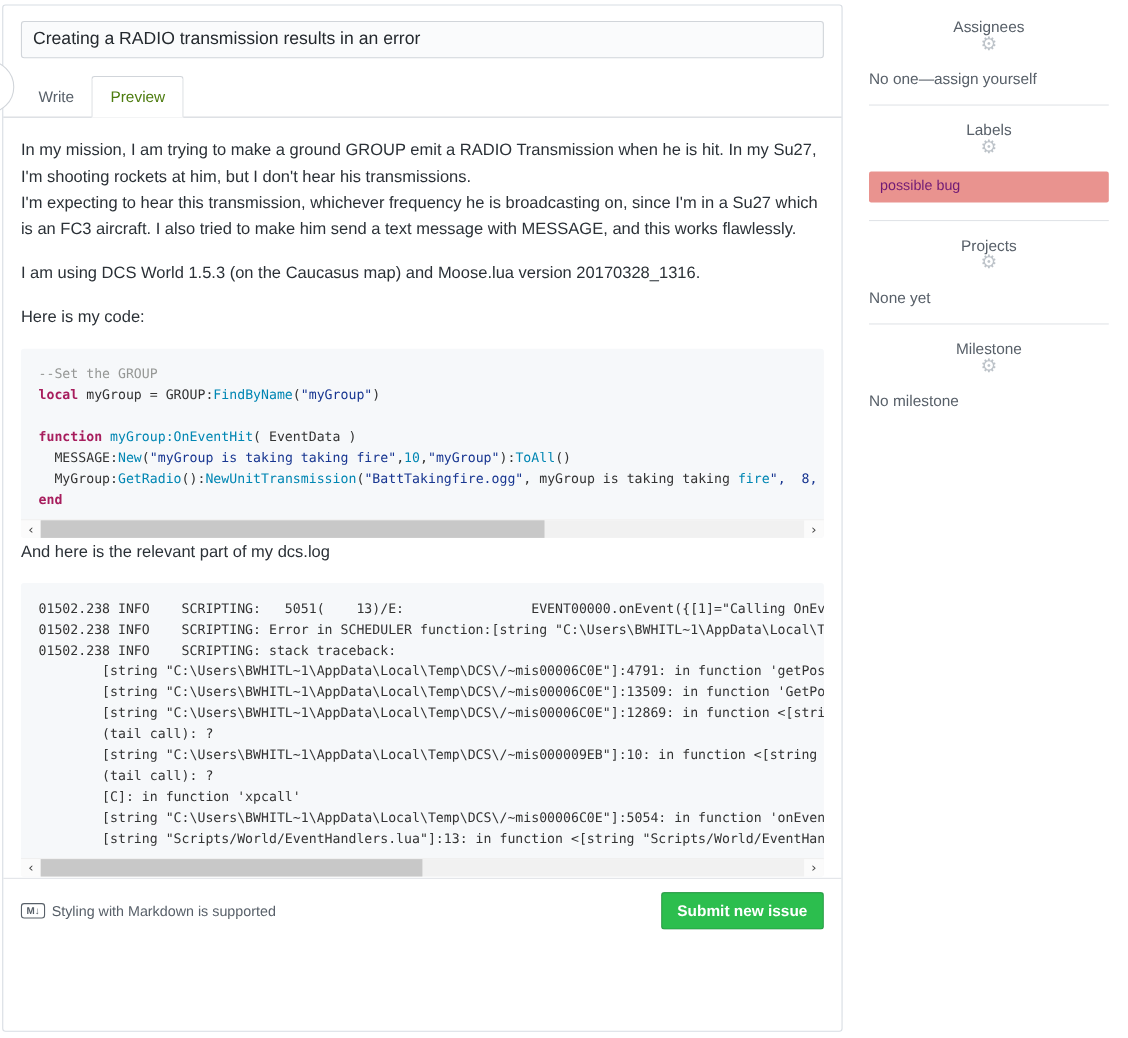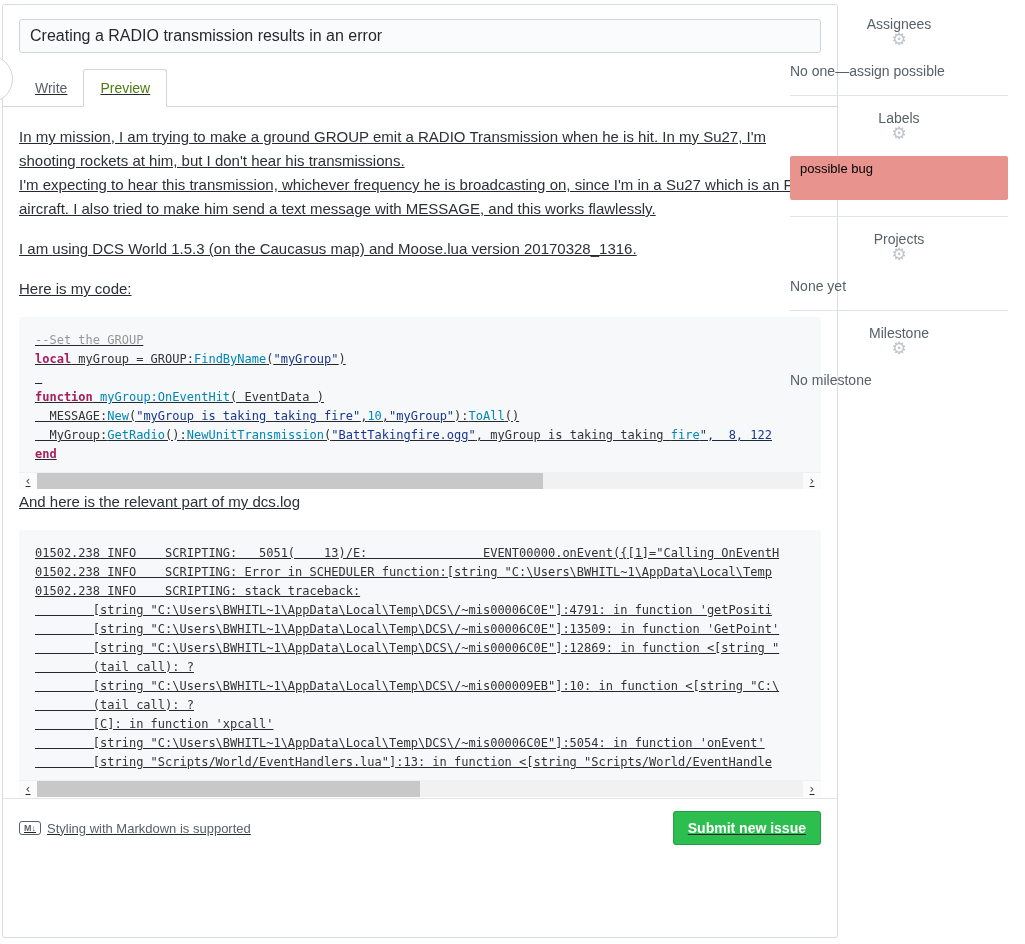--- a/index.html
+++ b/index.html
@@ -1,22 +1,22 @@
 <!DOCTYPE html>
 <html><head>
 <meta charset="utf-8">
 <style>
   * { margin:0; padding:0; box-sizing:border-box; }
   html,body { width:1025px; height:944px; background:#fff;
     font-family:"Liberation Sans","DejaVu Sans",sans-serif; color:#24292e; }
   body { position:relative; overflow:hidden; }
 
   
-  .card { position:absolute; left:2px; top:4px; width:836px; height:934px;
-    background:#fff; border:1px solid #d8dde3; border-radius:3px;text-decoration:underline; }
+  .card { position:absolute; left:2px; top:4px; width:764px; height:934px;
+    background:#fff; border:1px solid #d8dde3; border-radius:3px; }
   .avatar-edge { position:absolute; left:-38px; top:50px; width:48px; height:48px;
     border:1px solid #d1d5da; border-radius:50%; background:#fff; }
 
   .title-row { padding:14px 16px 0; }
   .title-input { width:100%; height:34px; padding:6px 10px; font-size:16px;
     color:#24292e; background:#fafbfc; border:1px solid #d1d5da; border-radius:3px;
     font-family:"Liberation Sans","DejaVu Sans",sans-serif; outline:none; }
 
   .tabs { display:flex; align-items:flex-end; margin-top:16px; padding-left:16px;
     border-bottom:1px solid #d1d5da; }
@@ -57,22 +57,22 @@
 
   
   .sidebar { position:absolute; left:790px; top:6px; width:218px; }
   .side-section { padding:14px 0 16px; border-bottom:1px solid #e1e4e8; }
   .side-section:first-child { padding-top:10px; }
   .side-section.last { border-bottom:none; }
   .side-head { display:flex; align-items:center; justify-content:space-between;flex-direction:column; }
   .side-title { font-size:14px; color:#586069; }
   .gear { font-size:17px; color:#bdc3c9; line-height:16px; cursor:pointer; }
   .side-value { margin-top:15px; font-size:14px; color:#586069; }
-  .label-pill { margin-top:14px; height:44px; line-height:26px; padding:0 10px;
-    border-radius:2px; font-size:13px; color:#000000; cursor:pointer; }
+  .label-pill { margin-top:14px; height:28px; line-height:26px; padding:0 10px;
+    border-radius:2px; font-size:13px; color:#701a75; cursor:pointer; }
 </style>
 </head>
 <body>
 
 <div class="card">
   <div class="avatar-edge"></div>
 
   <div class="title-row">
     <input class="title-input" type="text" value="Creating a RADIO transmission results in an error" style="">
   </div>
@@ -141,21 +141,21 @@
     <button class="submit-btn" style="background: rgb(44, 190, 78);">Submit new issue</button>
   </div>
 </div>
 
 <div class="sidebar">
   <div class="side-section">
     <div class="side-head">
       <span class="side-title">Assignees</span>
       <span class="gear">⚙</span>
     </div>
-    <div class="side-value">No one—assign possible</div>
+    <div class="side-value">No one—assign yourself</div>
   </div>
 
   <div class="side-section">
     <div class="side-head">
       <span class="side-title">Labels</span>
       <span class="gear">⚙</span>
     </div>
     <div class="label-pill" style="background: rgb(233, 147, 143);">possible bug</div>
   </div>
 

